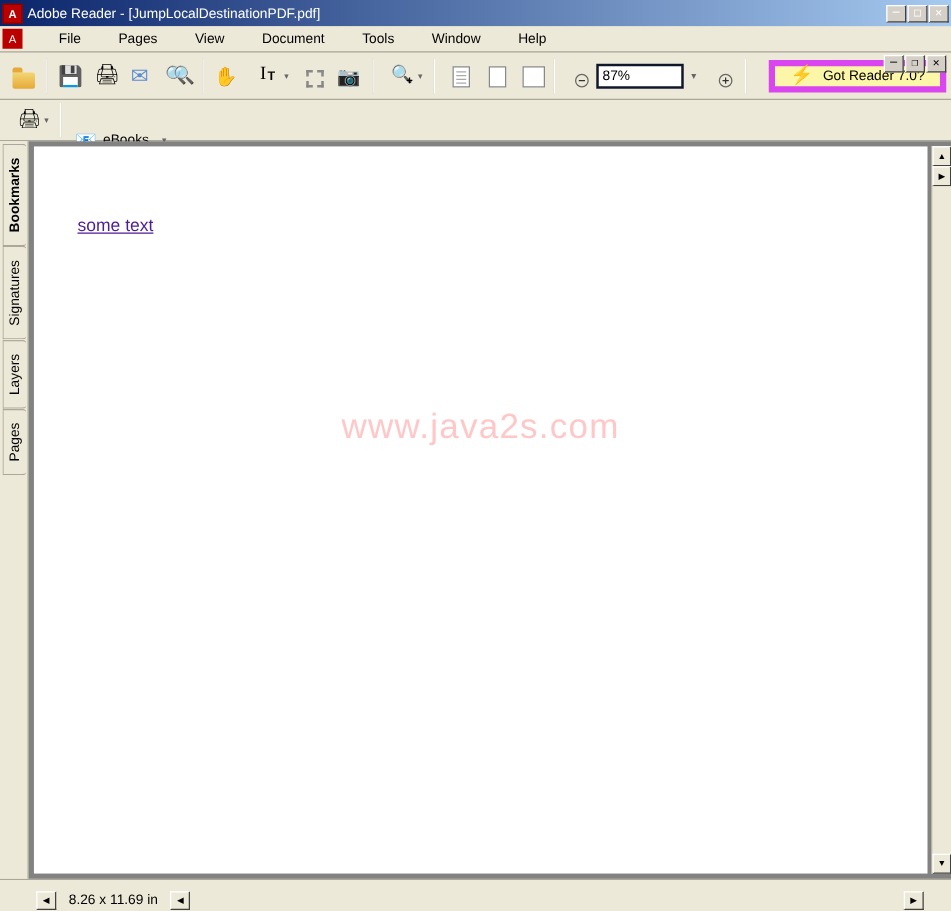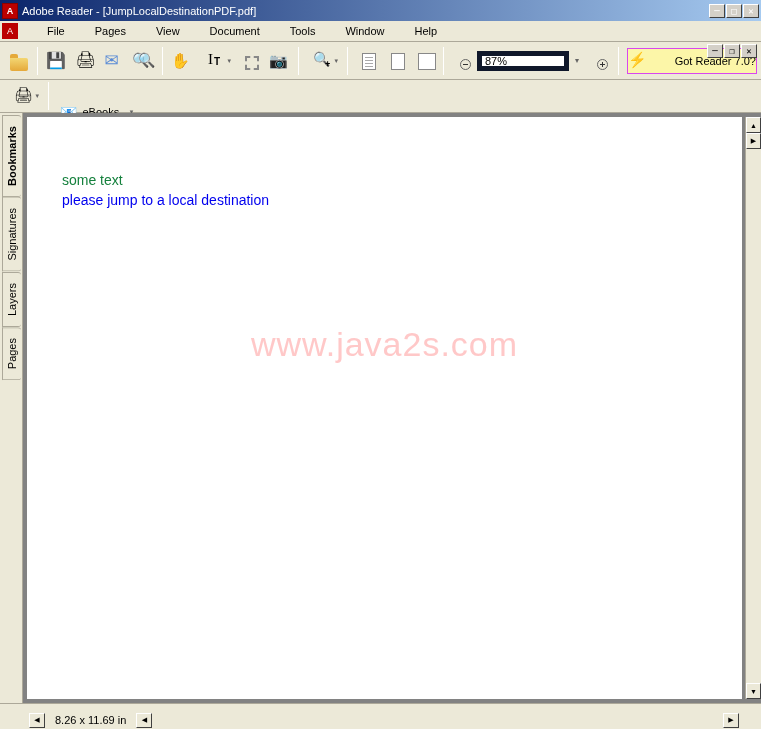--- a/index.html
+++ b/index.html
@@ -20,37 +20,37 @@
 .menubar-icon { width: 16px; height: 16px; background: #b00; margin-right: 6px; display: inline-flex; align-items: center; justify-content: center; color: white; font-size: 9px; }
 .menu-item { padding: 2px 7px; cursor: pointer; margin-left: 16px; }
 
 
 .toolbar { background: #ece9d8; height: 38px; display: flex; align-items: center; padding: 2px 4px; gap: 0; border-bottom: 1px solid #aca899; }
 .toolbar2 { background: #ece9d8; height: 33px; display: flex; align-items: center; padding: 2px 4px; border-bottom: 1px solid #aca899; }
 .tool-sep { width: 1px; height: 28px; background: #aca899; margin: 0 4px; border-right: 1px solid #fff; }
 .tool-btn { width: 27px; height: 27px; border: 1px solid transparent; display: inline-flex; align-items: center; justify-content: center; cursor: pointer; border-radius: 3px; margin: 0 1px; position: relative; }
 .tool-btn.with-drop { width: 38px; }
 .tool-btn.with-drop::after { content: '▾'; font-size: 7px; position: absolute; right: 3px; color: #666; }
-.zoom-input { width: 92px; height: 20px; border: 5px solid #0f172a; padding: 1px 3px; font-size: 11px; background: white; }
-.got-reader { margin-left: auto; background: #fcf6a8; border: 1px solid #d946ef; height: 26px; width: 130px; display: flex; align-items: center; justify-content: space-between; font-size: 11px; gap: 6px; cursor: pointer; }
+.zoom-input { width: 70px; height: 20px; border: 2px solid #0f172a; padding: 1px 3px; font-size: 11px; background: white; }
+.got-reader { margin-left: auto; background: #fcf6a8; border: 5px solid #d946ef; height: 26px; width: 142px; display: flex; align-items: center; justify-content: center; font-size: 11px; gap: 6px; cursor: pointer; }
 .ebooks-btn { height: 24px; padding: 0 18px 0 6px; border: 1px solid transparent; border-radius: 3px; display: inline-flex; align-items: center; gap: 5px; cursor: pointer; position: relative; margin-top: 32px; }
 .ebooks-btn::after { content: '▾'; font-size: 7px; position: absolute; right: 4px; color: #666; }
 
 
 .main-area { display: flex; height: 590px; background: #ece9d8; }
 .sidebar { width: 23px; background: #ece9d8; border-right: 1px solid #aca899; display: flex; flex-direction: column; align-items: center; padding-top: 2px; }
 .sidebar-tab { writing-mode: vertical-rl; transform: rotate(180deg); padding: 10px 3px; font-size: 11px; cursor: pointer; border: 1px solid #aca899; border-left: none; background: #ece9d8; margin-bottom: 0; border-radius: 3px 0 0 3px; }
 .sidebar-tab.active { background: #ece9d8; font-weight: bold; }
 
 .doc-area { flex: 1; background: #828282; padding: 4px 0 4px 4px; display: flex; position: relative; }
 .page-scroll { flex: 1; background: #828282; overflow: hidden; display: flex; }
 .page { background: white; flex: 1; margin-right: 3px; padding: 55px 35px; position: relative; }
-.page-link { color: #15803d; font-size: 14px; font-family: Arial, sans-serif; cursor: pointer; }
+.page-link { color: #4c1d95; text-decoration: underline; font-size: 14px; font-family: Arial, sans-serif; cursor: pointer; }
 .page-link2 { color: #0000ee; font-size: 14px; font-family: Arial, sans-serif; cursor: pointer; }
-.watermark { position: absolute; top: 208px; left: 50%; transform: translateX(-50%); color: #ffc8c8; font-size: 34px; font-family: Arial; letter-spacing: 1px; white-space: nowrap; }
+.watermark { position: absolute; top: 208px; left: 50%; transform: translateX(-50%); color: #ffc8c8; font-size: 28px; font-family: Arial; letter-spacing: 1px; white-space: nowrap; }
 
 .vscroll { width: 16px; background: #ece9d8; border-left: 1px solid #aca899; display: flex; flex-direction: column; }
 .scroll-btn { height: 16px; background: #ece9d8; border: 1px solid; border-color: #fff #404040 #404040 #fff; display: flex; align-items: center; justify-content: center; font-size: 7px; cursor: pointer; }
 .scroll-track { flex: 1; background: #ece9d8; }
 
 .page-info-bar { height: 34px; background: #ece9d8; display: flex; align-items: center; padding: 0 6px; border-top: 1px solid #aca899; border-bottom: 1px solid #aca899; }
 .page-info-bar .hscroll { flex: 1; height: 15px; background: #ece9d8; margin-left: 10px; display: flex; }
 .page-info-bar .hscroll .scroll-btn { width: 16px; height: 15px; }
 
 
@@ -209,21 +209,20 @@
   <div class="sidebar">
     <div class="sidebar-tab active">Bookmarks</div>
     <div class="sidebar-tab">Signatures</div>
     <div class="sidebar-tab">Layers</div>
     <div class="sidebar-tab">Pages</div>
   </div>
   <div class="doc-area">
     <div class="page-scroll">
       <div class="page">
         <div><a class="page-link">some text</a></div>
-        <div style="margin-top:4px;"><a class="page-link2">please jump to a local destination</a></div>
         <div class="watermark">www.java2s.com</div>
       </div>
     </div>
     <div class="vscroll">
       <div class="scroll-btn">▲</div>
       <div class="scroll-btn">▶</div>
       <div class="scroll-track"></div>
       <div class="scroll-btn">▼</div>
     </div>
   </div>

